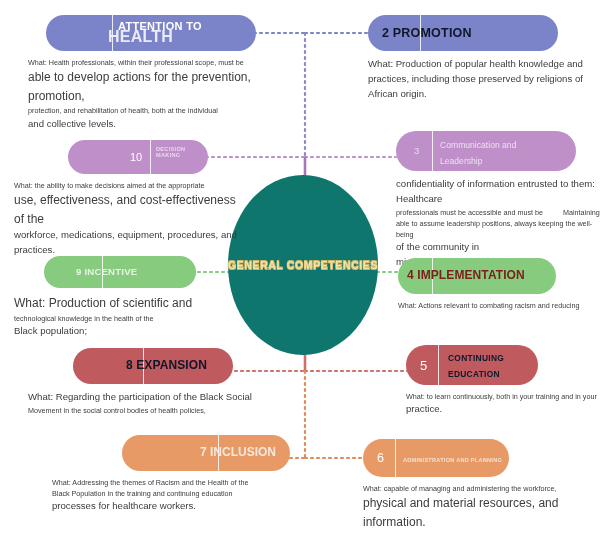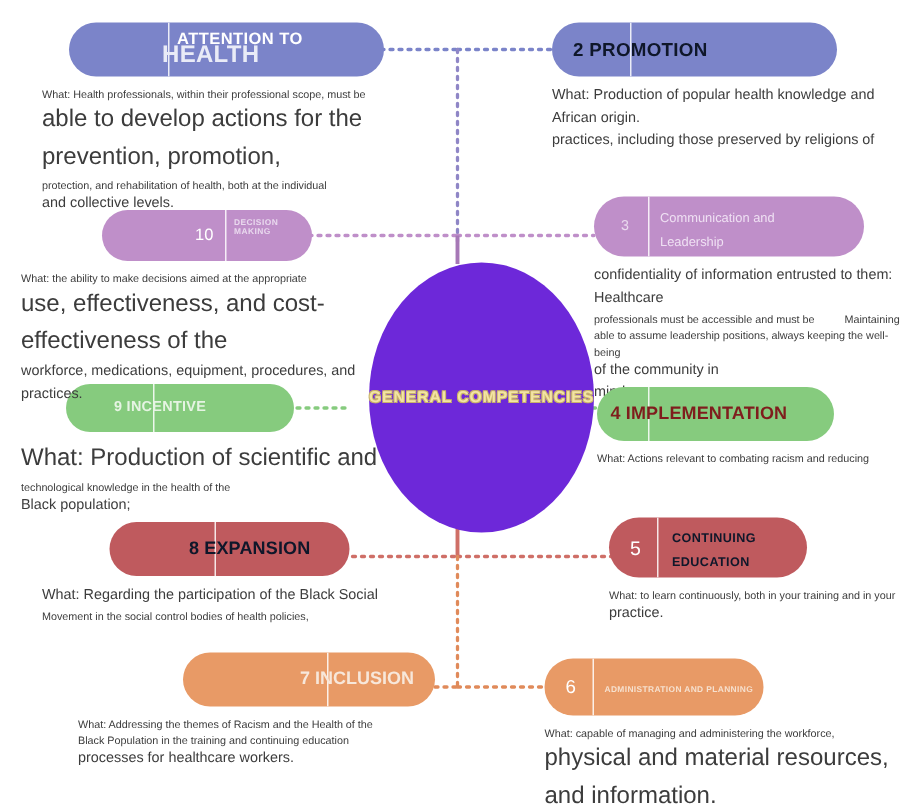--- a/index.html
+++ b/index.html
@@ -12,23 +12,23 @@
     color:#3a3a3a;
   }
   #canvas{position:absolute;left:0;top:0;width:602px;height:540px;}
 
   
   #connectors{position:absolute;left:0;top:0;width:602px;height:540px;}
 
   
   .center-node{
     position:absolute;
-    left:246px;top:175px;
+    left:228px;top:175px;
     width:150px;height:180px;
-    background:#6d28d9;
+    background:#0f766e;
     border-radius:50%;
     display:flex;align-items:center;justify-content:center;
     z-index:2;
   }
   .center-label{
     font-size:10.5px;
     font-weight:bold;
     letter-spacing:.6px;
     color:#f3e4a4;
     text-shadow:
@@ -64,21 +64,21 @@
     line-height:1.12;
     white-space:pre-line;
   }
   .desc{
     margin-top:6px;
     line-height:1.55;
     color:#3c3c3c;
   }
   .desc .s{font-size:7.2px;}
   .desc .m{font-size:9.6px;}
-  .desc .l{font-size:16px;}
+  .desc .l{font-size:12px;}
 
   
   
   #node-1{left:28px;top:15px;width:232px;}
   #node-1 .pill{width:210px;margin-left:18px;background:#7b84c9;}
   #node-1 .divider{left:66px;}
   #node-1 .ttl-small{position:absolute;left:72px;top:5px;font-size:11px;font-weight:bold;letter-spacing:.3px;color:#fff;}
   #node-1 .ttl-big{position:absolute;left:62px;top:13px;font-size:16px;font-weight:bold;letter-spacing:.2px;color:#e9ebf7;}
 
   
@@ -186,22 +186,22 @@
     </div>
   </div>
 
   <div class="node" id="node-2">
     <div class="pill">
       <span class="divider"></span>
       <span class="ttl">2 PROMOTION</span>
     </div>
     <div class="desc">
       <div class="m">What: Production of popular health knowledge and</div>
+      <div class="m">practices, including those preserved by religions of</div>
       <div class="m">African origin.</div>
-      <div class="m">practices, including those preserved by religions of</div>
     </div>
   </div>
 
   <div class="node" id="node-3">
     <div class="pill">
       <span class="divider"></span>
       <span class="num">3</span>
       <span class="ttl">Communication and
 Leadership</span>
     </div>

